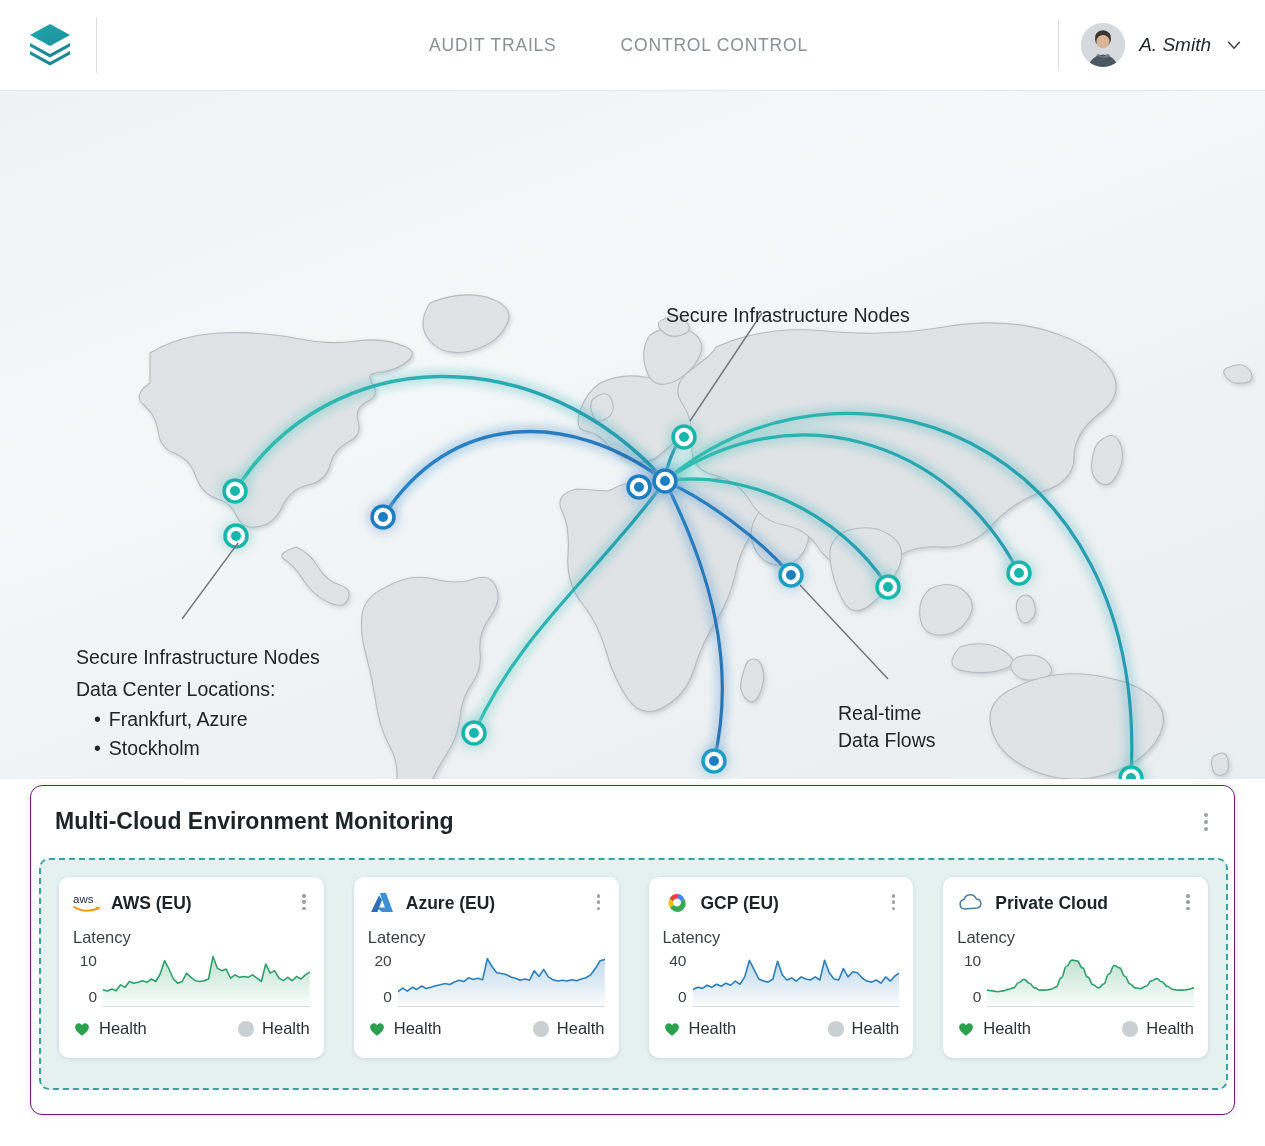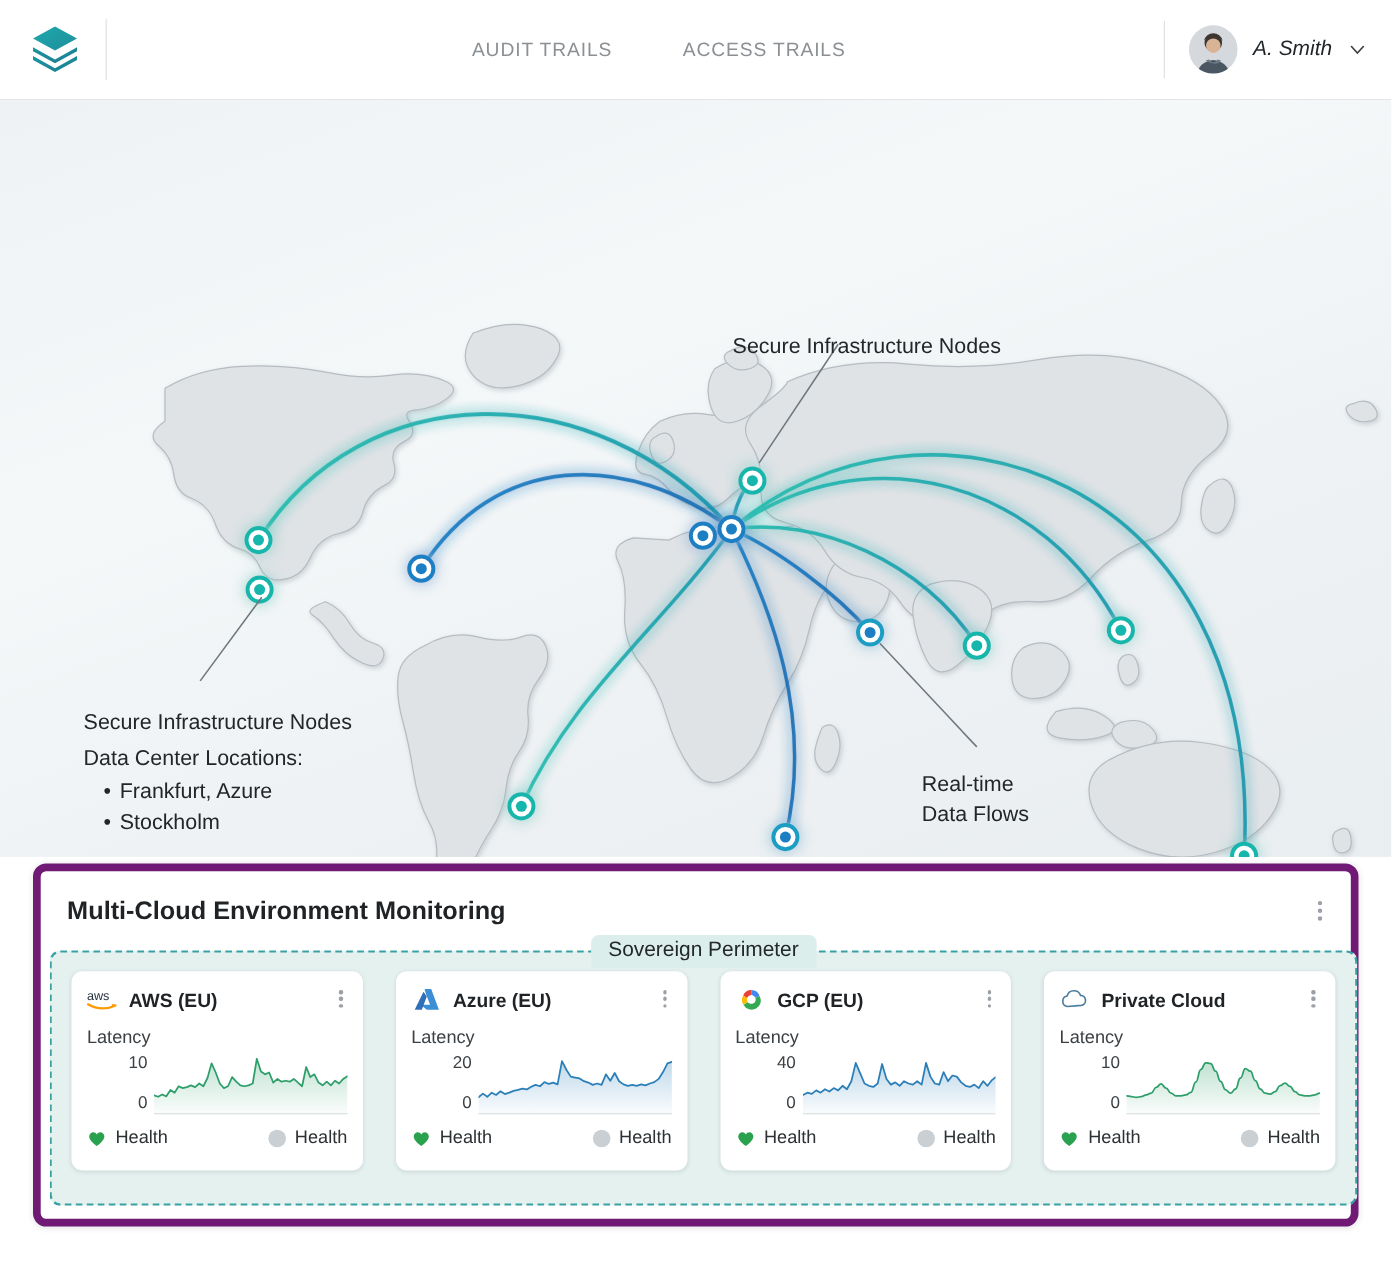--- a/index.html
+++ b/index.html
@@ -130,21 +130,21 @@
   }
 
   
   .panel {
     position: absolute;
     left: 30px; top: 785px;
     width: 1205px; height: 330px;
     background: #ffffff;
     border-radius: 12px;
     box-shadow: 0 1px 6px rgba(40,50,60,0.13);
-    border: 7px solid #701a75;
+    border: 1px solid #701a75;
   }
   .panel-title {
     position: absolute;
     left: 24px; top: 22px;
     font-size: 23px;
     font-weight: 700;
     color: #1f2326;
   }
   .panel-kebab {
     position: absolute;
@@ -250,21 +250,21 @@
     position: relative;
   }
   .spark svg { display:block; width:100%; height:100%; }
   .axis-line {
     position: absolute;
     left: 30px; right: 0;
     bottom: 0;
     height: 1px;
     background: #d8dcdf;
   }
-  .chart-wrap { position: relative; margin-left: 31px; }
+  .chart-wrap { position: relative; }
   .cc-health {
     display: flex;
     align-items: center;
     margin-top: 12px;
     font-size: 16.5px;
     color: #2c3134;
   }
   .h-item { display:flex; align-items:center; gap: 8px; }
   .h-item.right { margin-left: auto; }
   .heart { width: 18px; height: 18px; display:block; }
@@ -294,21 +294,21 @@
       </defs>
       <path d="M27 6 L47 17 L27 28 L7 17 Z" fill="url(#lg1)"></path>
       <path d="M7 25 L27 36 L47 25 L47 28.5 L27 39.5 L7 28.5 Z" fill="url(#lg2)"></path>
       <path d="M7 33 L27 44 L47 33 L47 36.5 L27 47.5 L7 36.5 Z" fill="url(#lg2)"></path>
     </svg>
   </div>
   <div class="logo-divider"></div>
 
   <div class="nav">
     <div class="nav-item">AUDIT TRAILS</div>
-    <div class="nav-item">ACCESS TRAILS</div>
+    <div class="nav-item">CONTROL CONTROL</div>
   </div>
 
   <div class="user-zone">
     <div class="user-divider"></div>
     <div class="avatar">
       <svg width="44" height="44" viewBox="0 0 44 44">
         <rect width="44" height="44" fill="#d5d9dd"></rect>
         <circle cx="22" cy="16" r="8" fill="#3c3530"></circle>
         <circle cx="22" cy="18.5" r="6.6" fill="#d9b396"></circle>
         <path d="M13.6 14 a8.6 8.6 0 0 1 16.8 0 q-3 -4 -8.4 -4 t-8.4 4Z" fill="#3c3530"></path>
@@ -502,21 +502,20 @@
 
 <div class="panel">
   <div class="panel-title">Multi-Cloud Environment Monitoring</div>
   <div class="panel-kebab">
     <i></i>
     <i></i>
     <i></i>
   </div>
 
   <div class="perimeter">
-    <div class="perimeter-label">Sovereign Perimeter</div>
 
     <div class="cards">
 
       <div class="cloud-card">
         <div class="cc-head">
           <span class="cc-logo">
             <svg width="28" height="22" viewBox="0 0 28 22">
               <text x="0" y="11" font-family="Liberation Sans, sans-serif" font-size="11.5" font-weight="400" fill="#232f3e">aws</text>
               <path d="M1 15 q12 7 25 1" stroke="#ff9900" stroke-width="2" fill="none" stroke-linecap="round"></path>
               <path d="M22.5 14.6 l4 1 l-3 2.4 Z" fill="#ff9900"></path>

